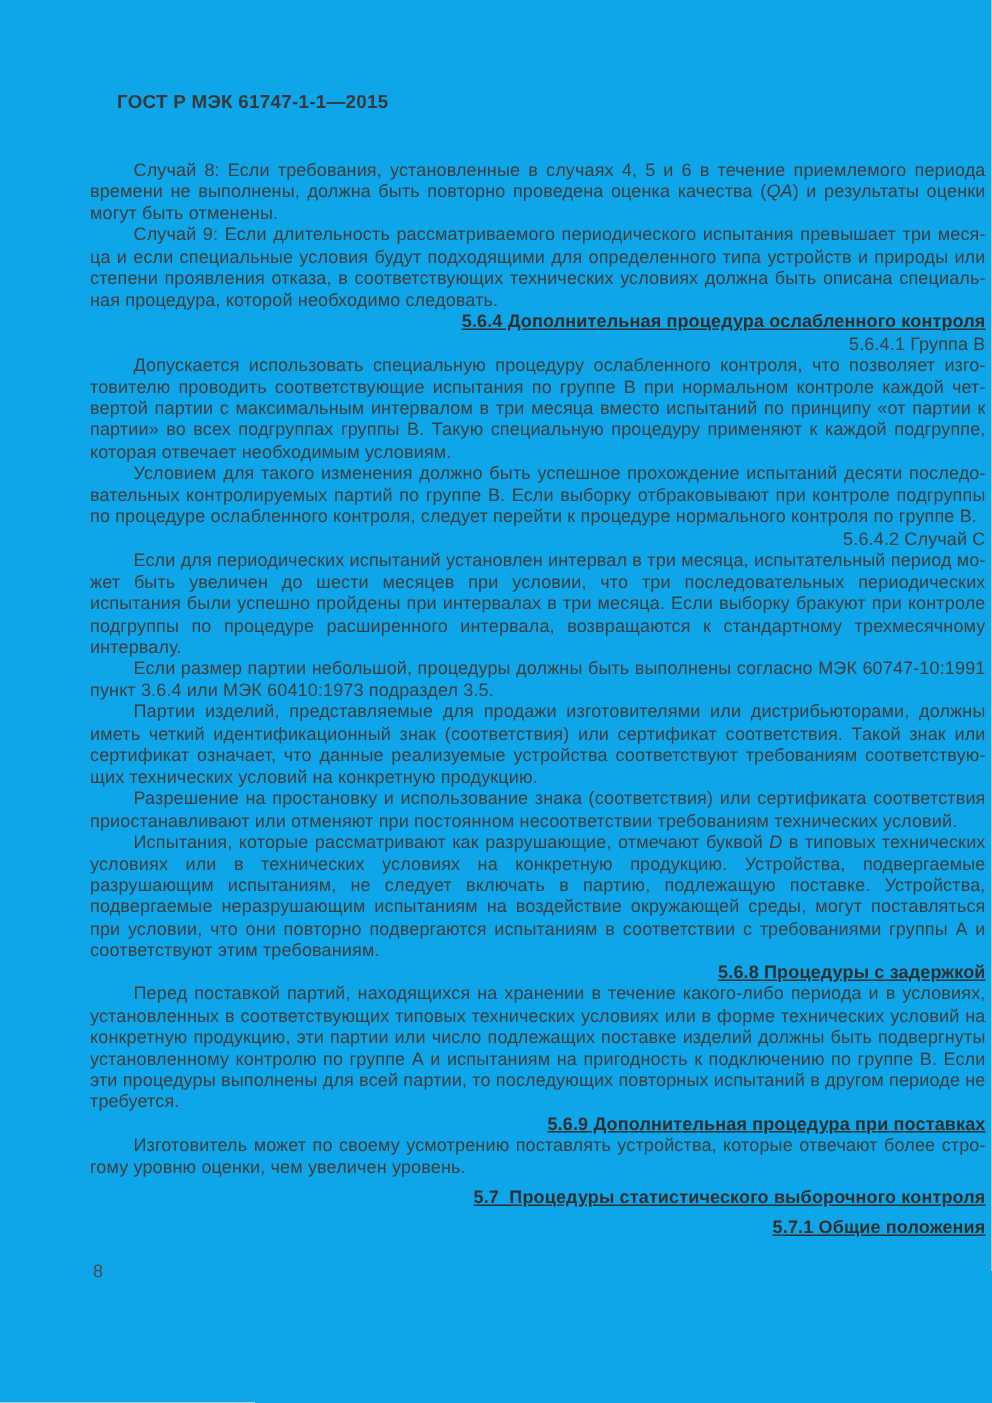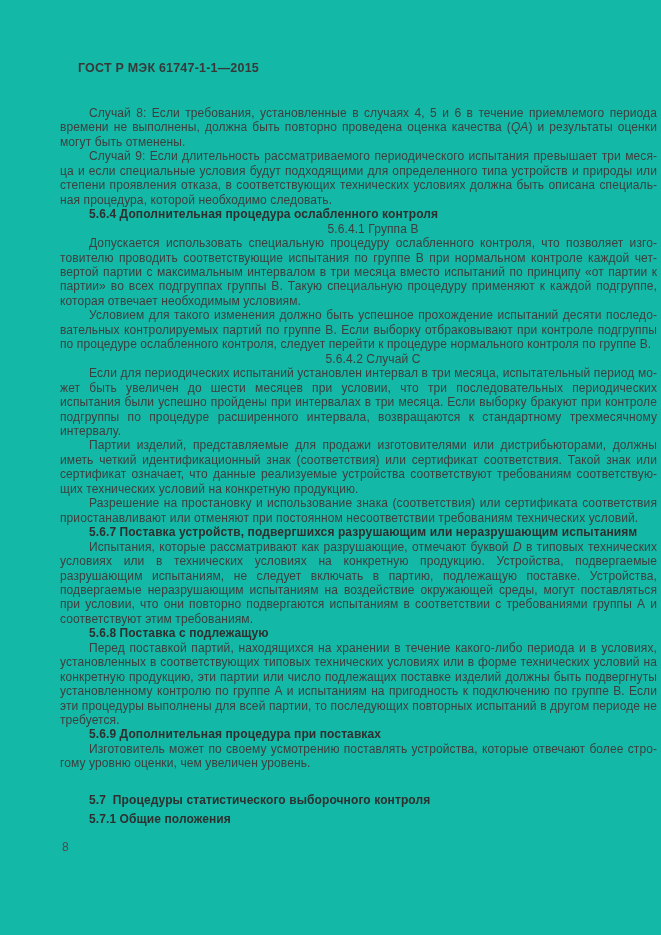--- a/index.html
+++ b/index.html
@@ -4,21 +4,21 @@
 <style>
   html, body {
     margin: 0;
     padding: 0;
     background: #ffffff;
   }
   .page {
     position: relative;
     width: 661px;
     height: 935px;
-    background: #14b8a6;
+    background: #0ea5e9;
     overflow: hidden;
     font-family: "Liberation Sans", "DejaVu Sans", sans-serif;
     color: #3e3e3e;
   }
   .doc-header {
     position: absolute;
     top: 61px;
     left: 78px;
     font-size: 12.5px;
     font-weight: bold;
@@ -36,27 +36,28 @@
     letter-spacing: 0.1px;
   }
   .blk {
     margin: 0;
     text-indent: 29px;
     text-align: justify;
   }
   .blk.h, .blk.section {
     font-weight: bold;
     color: #2f2f2f;
-    text-align: left;
+    text-align: right;
+    text-decoration: underline;
   }
   .blk.sub {
-    text-align: center;
+    text-align: right;
   }
   .blk.section {
-    margin-top: 22px;
+    margin-top: 6px;
     margin-bottom: 5px;
   }
   .blk i {
     font-style: italic;
   }
   .page-num {
     position: absolute;
     top: 840px;
     left: 62px;
     font-size: 12px;
@@ -71,25 +72,25 @@
 
   <div class="content" id="content">
       <div class="blk p">Случай 8: Если требования, установленные в случаях 4, 5 и 6 в течение приемлемого периода времени не выполнены, должна быть повторно проведена оценка качества (<i>QA</i>) и результаты оценки могут быть отменены.</div>
       <div class="blk p">Случай 9: Если длительность рассматриваемого периодического испытания превышает три меся­ца и если специальные условия будут подходящими для определенного типа устройств и природы или степени проявления отказа, в соответствующих технических условиях должна быть описана специаль­ная процедура, которой необходимо следовать.</div>
       <div class="blk h">5.6.4 Дополнительная процедура ослабленного контроля</div>
       <div class="blk sub">5.6.4.1 Группа В</div>
       <div class="blk p">Допускается использовать специальную процедуру ослабленного контроля, что позволяет изго­товителю проводить соответствующие испытания по группе В при нормальном контроле каждой чет­вертой партии с максимальным интервалом в три месяца вместо испытаний по принципу «от партии к партии» во всех подгруппах группы В. Такую специальную процедуру применяют к каждой подгруппе, которая отвечает необходимым условиям.</div>
       <div class="blk p">Условием для такого изменения должно быть успешное прохождение испытаний десяти последо­вательных контролируемых партий по группе В. Если выборку отбраковывают при контроле подгруппы по процедуре ослабленного контроля, следует перейти к процедуре нормального контроля по группе В.</div>
       <div class="blk sub">5.6.4.2 Случай С</div>
       <div class="blk p">Если для периодических испытаний установлен интервал в три месяца, испытательный период мо­жет быть увеличен до шести месяцев при условии, что три последовательных периодических испытания были успешно пройдены при интервалах в три месяца. Если выборку бракуют при контроле подгруппы по процедуре расширенного интервала, возвращаются к стандартному трехмесячному интервалу.</div>
+      <div class="blk p">Если размер партии небольшой, процедуры должны быть выполнены согласно МЭК 60747-10:1991 пункт 3.6.4 или МЭК 60410:1973 подраздел 3.5.</div>
       <div class="blk p">Партии изделий, представляемые для продажи изготовителями или дистрибьюторами, должны иметь четкий идентификационный знак (соответствия) или сертификат соответствия. Такой знак или сертификат означает, что данные реализуемые устройства соответствуют требованиям соответствую­щих технических условий на конкретную продукцию.</div>
       <div class="blk p">Разрешение на простановку и использование знака (соответствия) или сертификата соответствия приостанавливают или отменяют при постоянном несоответствии требованиям технических условий.</div>
-      <div class="blk h">5.6.7 Поставка устройств, подвергшихся разрушающим или неразрушающим испытаниям</div>
       <div class="blk p">Испытания, которые рассматривают как разрушающие, отмечают буквой <i>D</i> в типовых технических условиях или в технических условиях на конкретную продукцию. Устройства, подвергаемые разрушающим испытаниям, не следует включать в партию, подлежащую поставке. Устройства, подвергаемые неразруша­ющим испытаниям на воздействие окружающей среды, могут поставляться при условии, что они повторно подвергаются испытаниям в соответствии с требованиями группы А и соответствуют этим требованиям.</div>
-      <div class="blk h">5.6.8 Поставка с подлежащую</div>
+      <div class="blk h">5.6.8 Процедуры с задержкой</div>
       <div class="blk p">Перед поставкой партий, находящихся на хранении в течение какого-либо периода и в условиях, установленных в соответствующих типовых технических условиях или в форме технических условий на конкретную продукцию, эти партии или число подлежащих поставке изделий должны быть подвергнуты установленному контролю по группе А и испытаниям на пригодность к подключению по группе В. Если эти процедуры выполнены для всей партии, то последующих повторных испытаний в другом периоде не требуется.</div>
       <div class="blk h">5.6.9 Дополнительная процедура при поставках</div>
       <div class="blk p">Изготовитель может по своему усмотрению поставлять устройства, которые отвечают более стро­гому уровню оценки, чем увеличен уровень.</div>
       <div class="blk section">5.7&nbsp; Процедуры статистического выборочного контроля</div>
       <div class="blk h">5.7.1 Общие положения</div>
     </div>
 
   <div class="page-num">8</div>
 </div>
 

